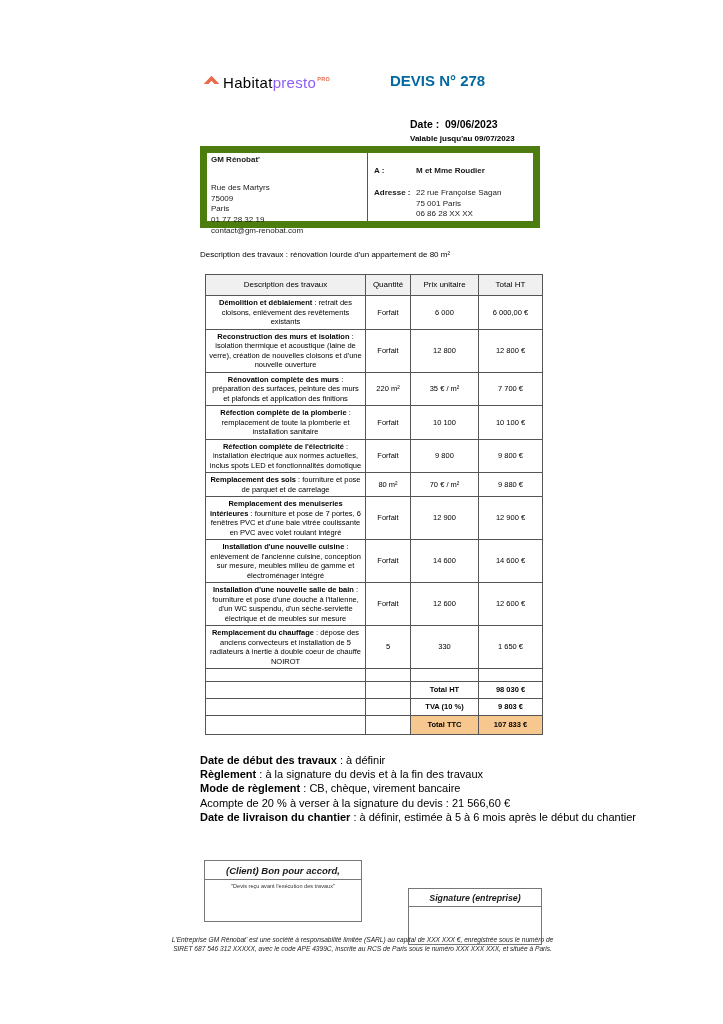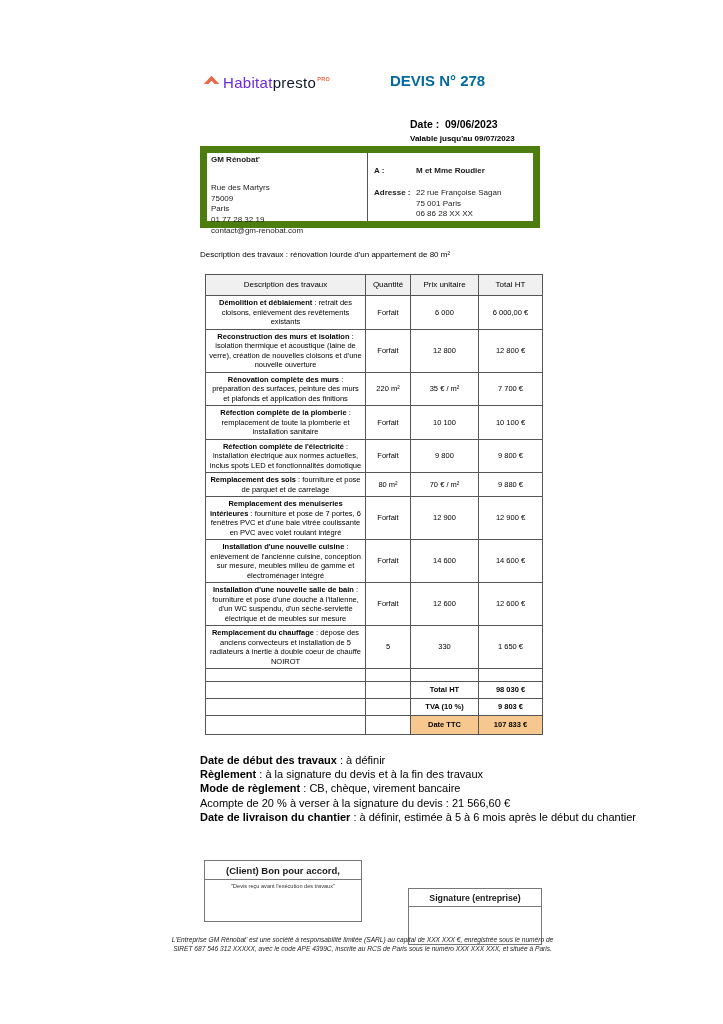--- a/index.html
+++ b/index.html
@@ -4,22 +4,22 @@
 <style>
   * { margin:0; padding:0; box-sizing:border-box; }
   html,body { background:#ffffff; }
   body { font-family:"Liberation Sans", sans-serif; color:#1a1a1a; }
   .page { position:relative; width:723px; height:1024px; background:#fff; overflow:hidden; }
 
   
   .logo { position:absolute; left:203px; top:72px; display:flex; align-items:flex-start; }
   .logo-icon { width:17px; height:17px; margin-right:3px; margin-top:2px; }
   .logo-text { font-size:15px; letter-spacing:.3px; line-height:21px; }
-  .logo-text .b1 { color:#6d28d9;margin-top:40px; }
-  .logo-text .b2 { color:#0f172a;text-align:right; }
+  .logo-text .b1 { color:#000000;margin-top:40px; }
+  .logo-text .b2 { color:#8b5cf6;text-align:right; }
   .logo-badge { font-size:5.5px; font-weight:bold; color:var(--accent,#E96A4B); margin-top:4px; margin-left:1px; letter-spacing:.4px; }
 
   .doc-title { position:absolute; left:390px; top:72px; font-size:15px; font-weight:bold; color:#0369a1; }
 
   .date-line { position:absolute; left:410px; top:118px; font-size:10.5px; font-weight:bold; color:#000; }
   .validity-line { position:absolute; left:410px; top:134px; font-size:8px; font-weight:bold; color:#000;text-align:center; }
 
   
   .info-box { position:absolute; left:200px; top:146px; width:340px; height:82px; border:7px solid #4d7c0f; display:flex; }
   .info-left { width:161px; border-right:1px solid #555; padding:2px 4px; font-size:8px; line-height:10.8px; }
@@ -47,21 +47,21 @@
   tr.ttc td { height:19px; }
 
   
   .terms { position:absolute; left:200px; top:753px; font-size:11px; line-height:14.2px; color:#000; }
   .terms b { font-weight:bold; }
 
   
   .sig-box { position:absolute; border:1px solid #777; background:#fff; }
   .sig-client { left:204px; top:860px; width:158px; height:62px; }
   .sig-company { left:408px; top:888px; width:134px; height:57px; }
-  .sig-head { border-bottom:1px solid #777; text-align:center; font-weight:bold; padding:4px 2px 3px; }
+  .sig-head { border-bottom:1px solid #777; text-align:center; font-weight:bold; padding:4px 2px 3px;font-style:italic; }
   .sig-client .sig-head { font-size:9.5px; }
   .sig-company .sig-head { font-size:8.8px; }
   .sig-note { text-align:center; font-size:5.6px; color:#333; padding-top:3px; }
 
   
   .footer { position:absolute; left:170px; top:936px; width:385px; text-align:center; font-size:6.6px; font-style:italic; color:#222; line-height:8.6px; }
 </style>
 </head>
 <body>
 
@@ -201,21 +201,21 @@
     </tr>
     <tr class="total-row">
       <td></td>
           <td></td>
       <td class="tlabel">TVA (10 %)</td>
       <td class="tvalue">9 803 €</td>
     </tr>
     <tr class="total-row ttc">
       <td></td>
           <td></td>
-      <td class="tlabel">Date TTC</td>
+      <td class="tlabel">Total TTC</td>
       <td class="tvalue">107 833 €</td>
     </tr>
   </tbody>
     </table>
 
   <div class="terms">
     <div><b>Date de début des travaux</b><span> : à définir</span></div>
     <div><b>Règlement</b><span> : à la signature du devis et à la fin des travaux</span></div>
     <div><b>Mode de règlement</b><span> : CB, chèque, virement bancaire</span></div>
     <div><b></b><span>Acompte de 20 % à verser à la signature du devis : 21 566,60 €</span></div>

